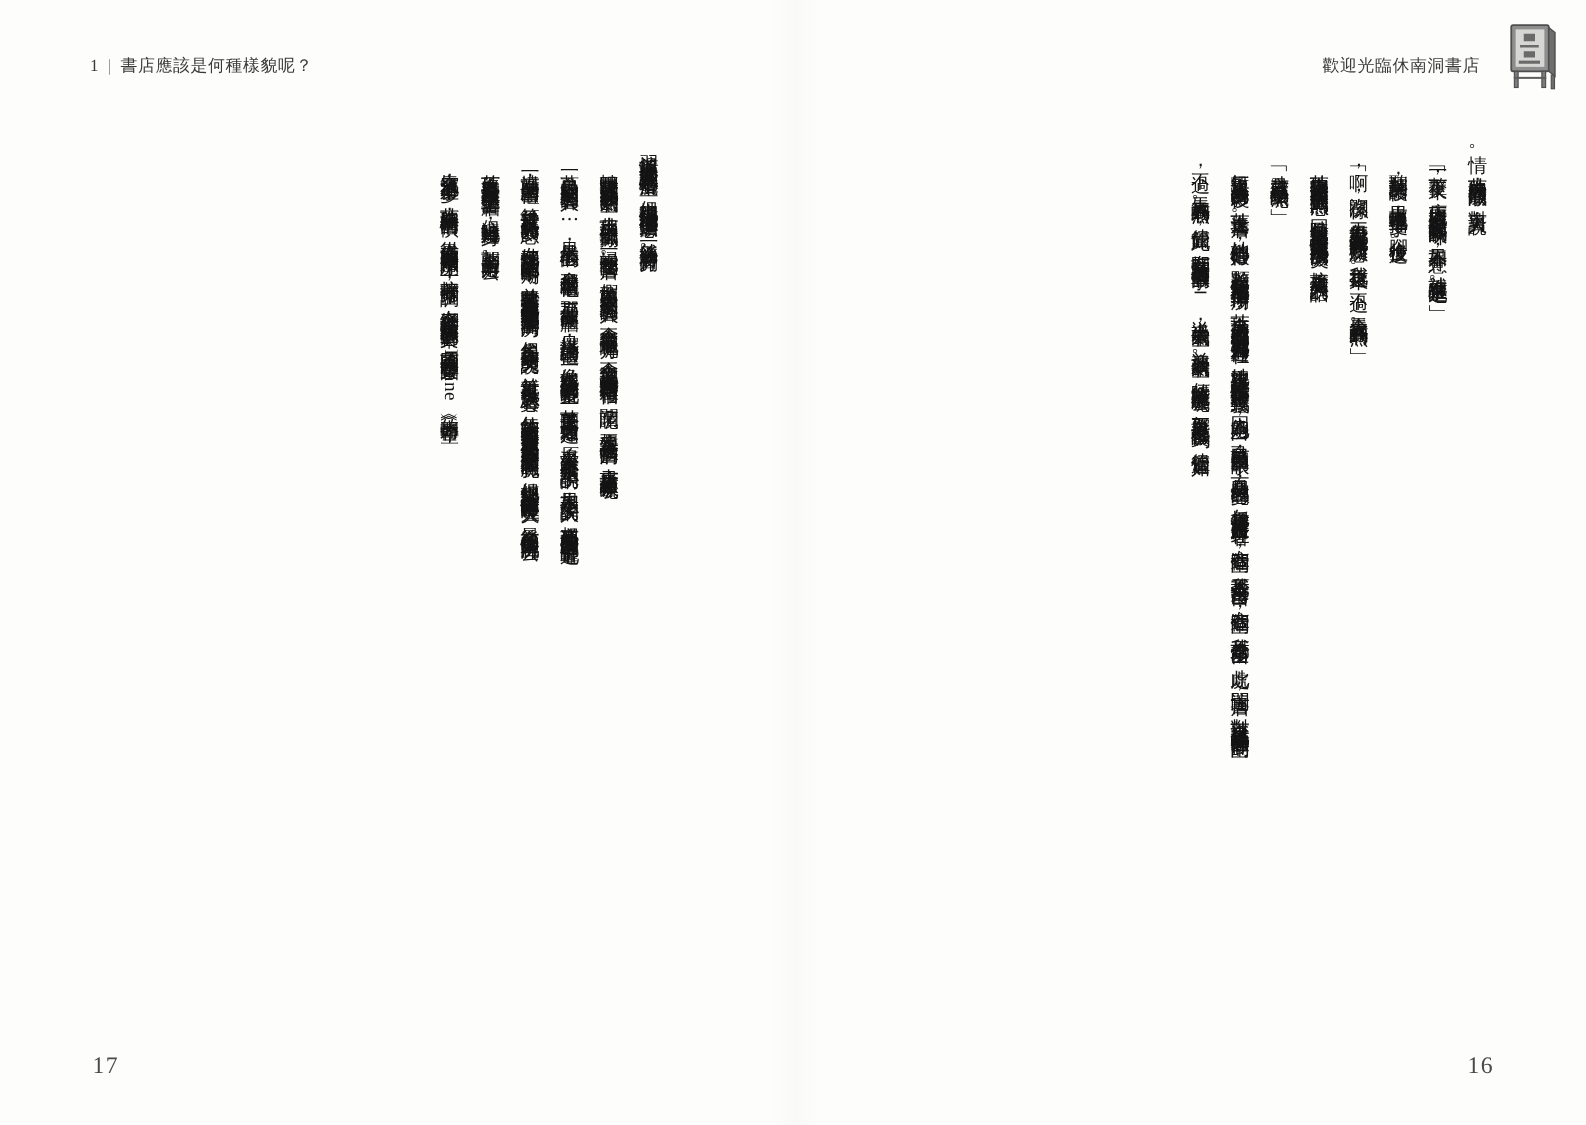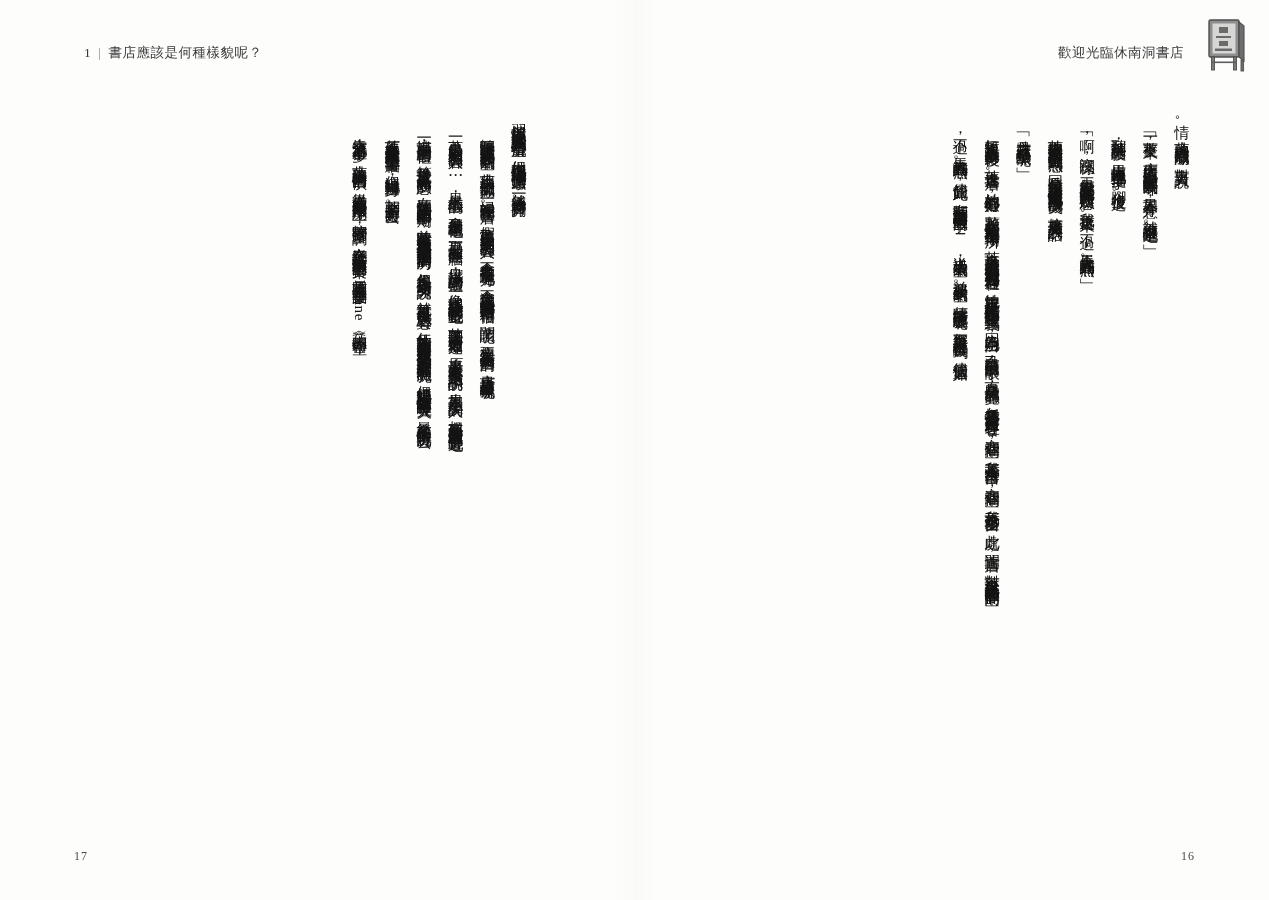--- a/index.html
+++ b/index.html
@@ -36,21 +36,21 @@
   .runhead {
     position: absolute;
     top: 44px;
     font-size: 13.5px;
     color: #3a3a3a;
     letter-spacing: 0.5px;
     white-space: nowrap;
     font-family: "Liberation Serif", "DejaVu Serif", serif;
   }
   .runhead-left {
-    left: 84px;
+    left: 72px;
   }
   .runhead-left .folio-inline {
     font-family: "Liberation Serif", serif;
     margin-right: 6px;
   }
   .runhead-left .rule {
     display: inline-block;
     margin: 0 7px 0 1px;
     color: #8d8d8d;
   }
@@ -66,21 +66,21 @@
     top: 17px;
     right: 14px;
     width: 54px;
     height: 56px;
   }
 
   
   .folio {
     position: absolute;
     bottom: 36px;
-    font-size: 12px;
+    font-size: 19px;
     color: #4a4a4a;
     letter-spacing: 1px;
   }
   .folio-left  { left: 74px; }
   .folio-right { right: 74px; text-align: right; }
 
   
   .vtext {
     position: absolute;
     top: 112px;

